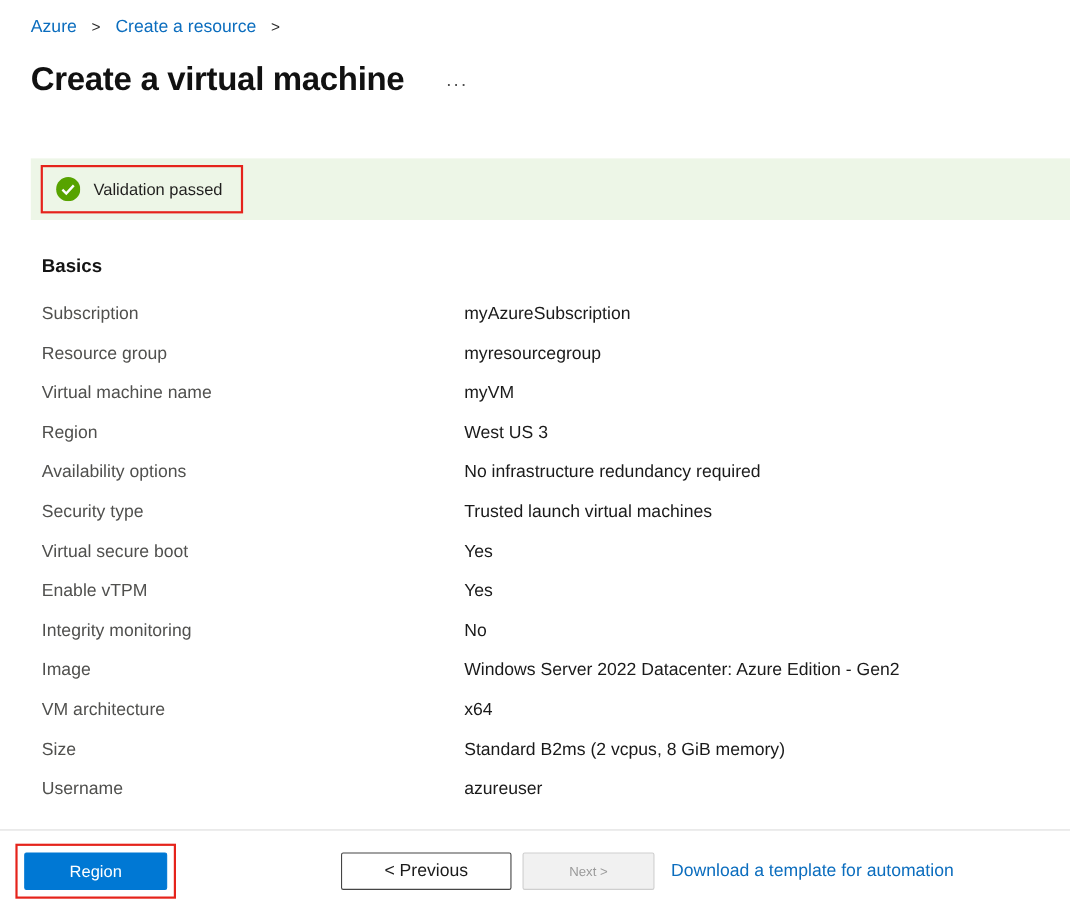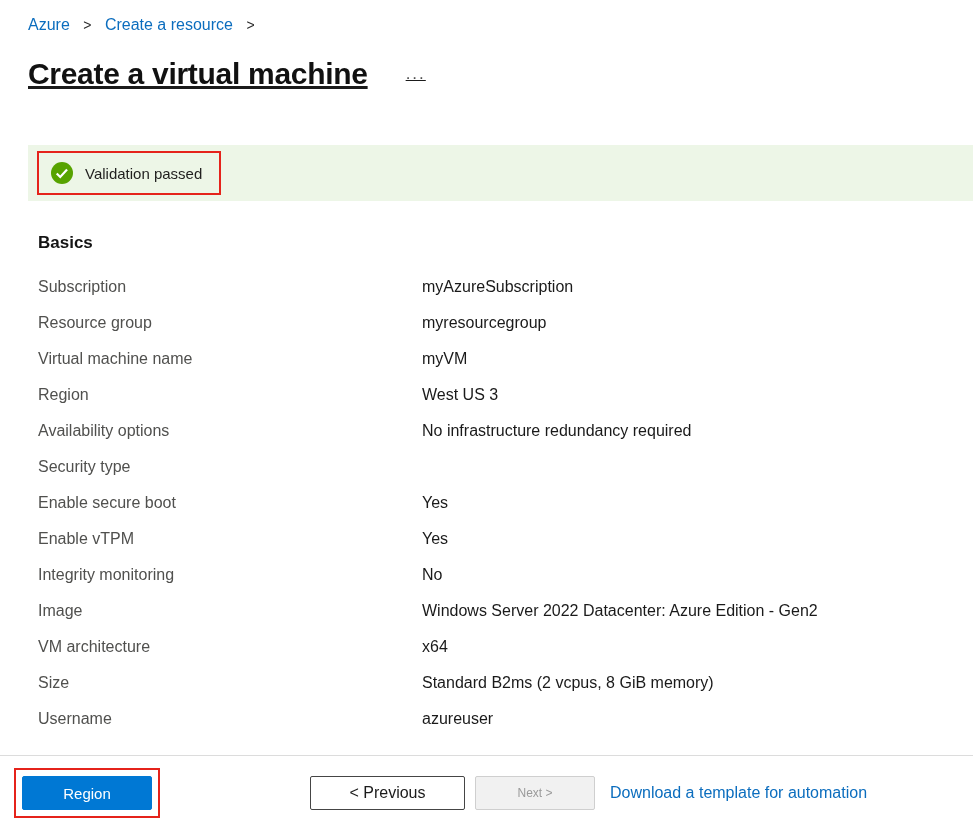--- a/index.html
+++ b/index.html
@@ -11,21 +11,21 @@
     color: #1b1b1b;
     overflow: hidden;
   }
 
   
   .breadcrumb { padding: 15px 0 0 28px; font-size: 16px; line-height: 19px; }
   .breadcrumb a { color: #0b6dbe; text-decoration: none; cursor: pointer; }
   .breadcrumb .sep { color: #2b2b2b; margin: 0 9px; font-size: 14px; }
 
   
-  .title-row { padding: 22px 0 0 28px; display: flex; align-items: center; text-decoration: underline; }
+  .title-row { padding: 22px 0 0 28px; display: flex; align-items: center; }
   .page-title { margin: 0; font-size: 30px; font-weight: 700; color: #111111; letter-spacing: -0.3px; }
   .more-dots { margin-left: 38px; color: #4f4f4f; font-size: 17px; letter-spacing: 2px; cursor: pointer; user-select: none; }
 
   
   .banner { margin: 54px 0 0 28px; width: calc(100% - 28px); height: 56px;
             background: #edf6e7; display: flex; align-items: center; }
   .annotation { margin-left: 9px; border: 2px solid #e5231b; display: flex; align-items: center;
                 gap: 12px; padding: 9px 17px 9px 12px; }
   .check-icon { width: 22px; height: 22px; display: inline-flex; }
   .validation-text { font-size: 15px; color: #201f1e; }
@@ -97,23 +97,24 @@
   <div class="row">
     <div class="label">Region</div>
     <div class="value">West US 3</div>
   </div>
   <div class="row">
     <div class="label">Availability options</div>
     <div class="value">No infrastructure redundancy required</div>
   </div>
   <div class="row">
     <div class="label">Security type</div>
+    <div class="value">Trusted launch virtual machines</div>
   </div>
   <div class="row">
-    <div class="label">Enable secure boot</div>
+    <div class="label">Virtual secure boot</div>
     <div class="value">Yes</div>
   </div>
   <div class="row">
     <div class="label">Enable vTPM</div>
     <div class="value">Yes</div>
   </div>
   <div class="row">
     <div class="label">Integrity monitoring</div>
     <div class="value">No</div>
   </div>

